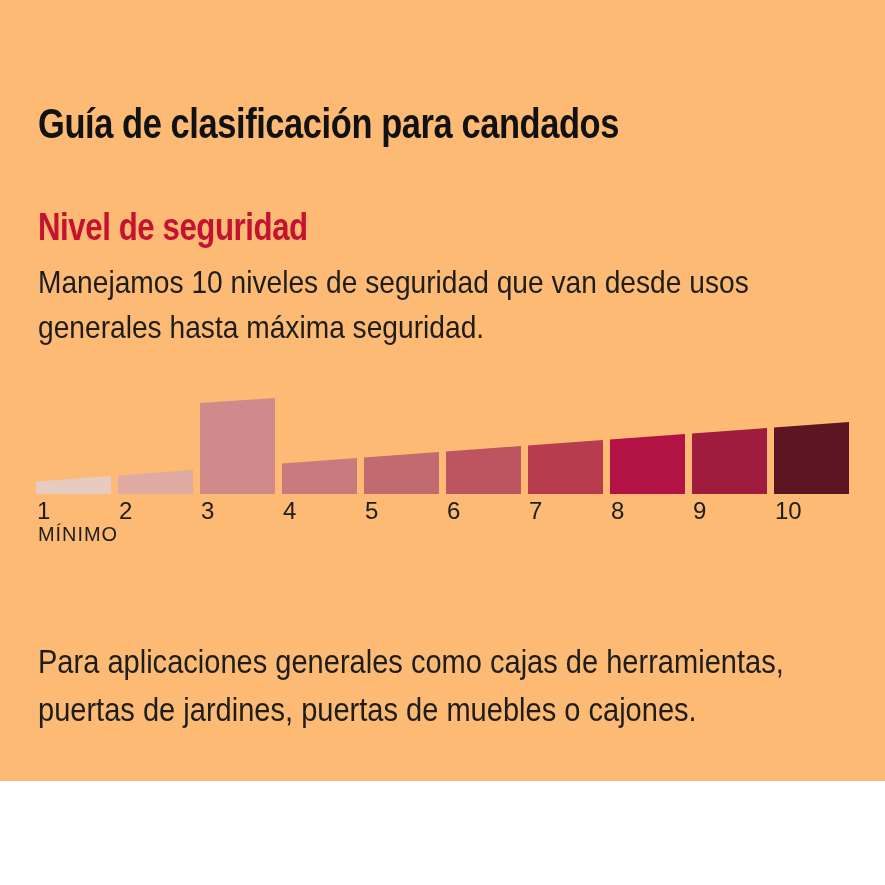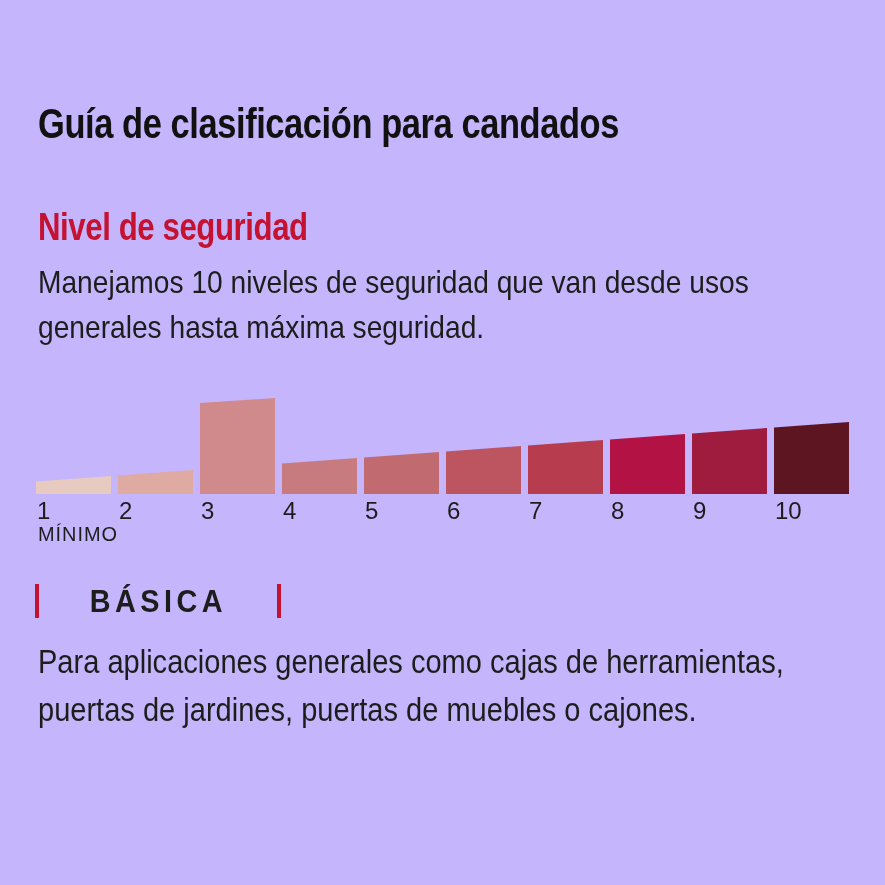--- a/index.html
+++ b/index.html
@@ -1,20 +1,20 @@
 <!DOCTYPE html>
 <html><head>
 <meta charset="utf-8">
 <style>
   html, body { margin: 0; padding: 0; background: #ffffff; }
   .canvas {
     position: relative;
     width: 885px;
-    height: 885px;
-    background: #c4b5fd;
+    height: 781px;
+    background: #fdba74;
     overflow: hidden;
     font-family: "Liberation Sans", sans-serif;
     color: #1d1d1b;
   }
   .condensed { transform-origin: 0 0; }
 
   .title {
     position: absolute;
     left: 38px; top: 100px;
     margin: 0;
@@ -128,24 +128,19 @@
       <polygon points="610,104 610,49.5 685,44 685,104" fill="#b31244"></polygon>
       <text x="611" y="129" class="bar-label">8</text>
       <polygon points="692,104 692,43.5 767,38 767,104" fill="#9f1c3e"></polygon>
       <text x="693" y="129" class="bar-label">9</text>
       <polygon points="774,104 774,37.5 849,32 849,104" fill="#5d1621"></polygon>
       <text x="775" y="129" class="bar-label">10</text>
     </svg>
 
   <div class="minimo condensed">MÍNIMO</div>
 
-  <div class="basica-row">
-    <span class="tick"></span>
-    <span class="basica">BÁSICA</span>
-    <span class="tick"></span>
-  </div>
 
   <p class="desc condensed">
     <span>Para aplicaciones generales como cajas de herramientas,</span><br>
     <span>puertas de jardines, puertas de muebles o cajones.</span>
   </p>
 
 </div>
 
 </body></html>

